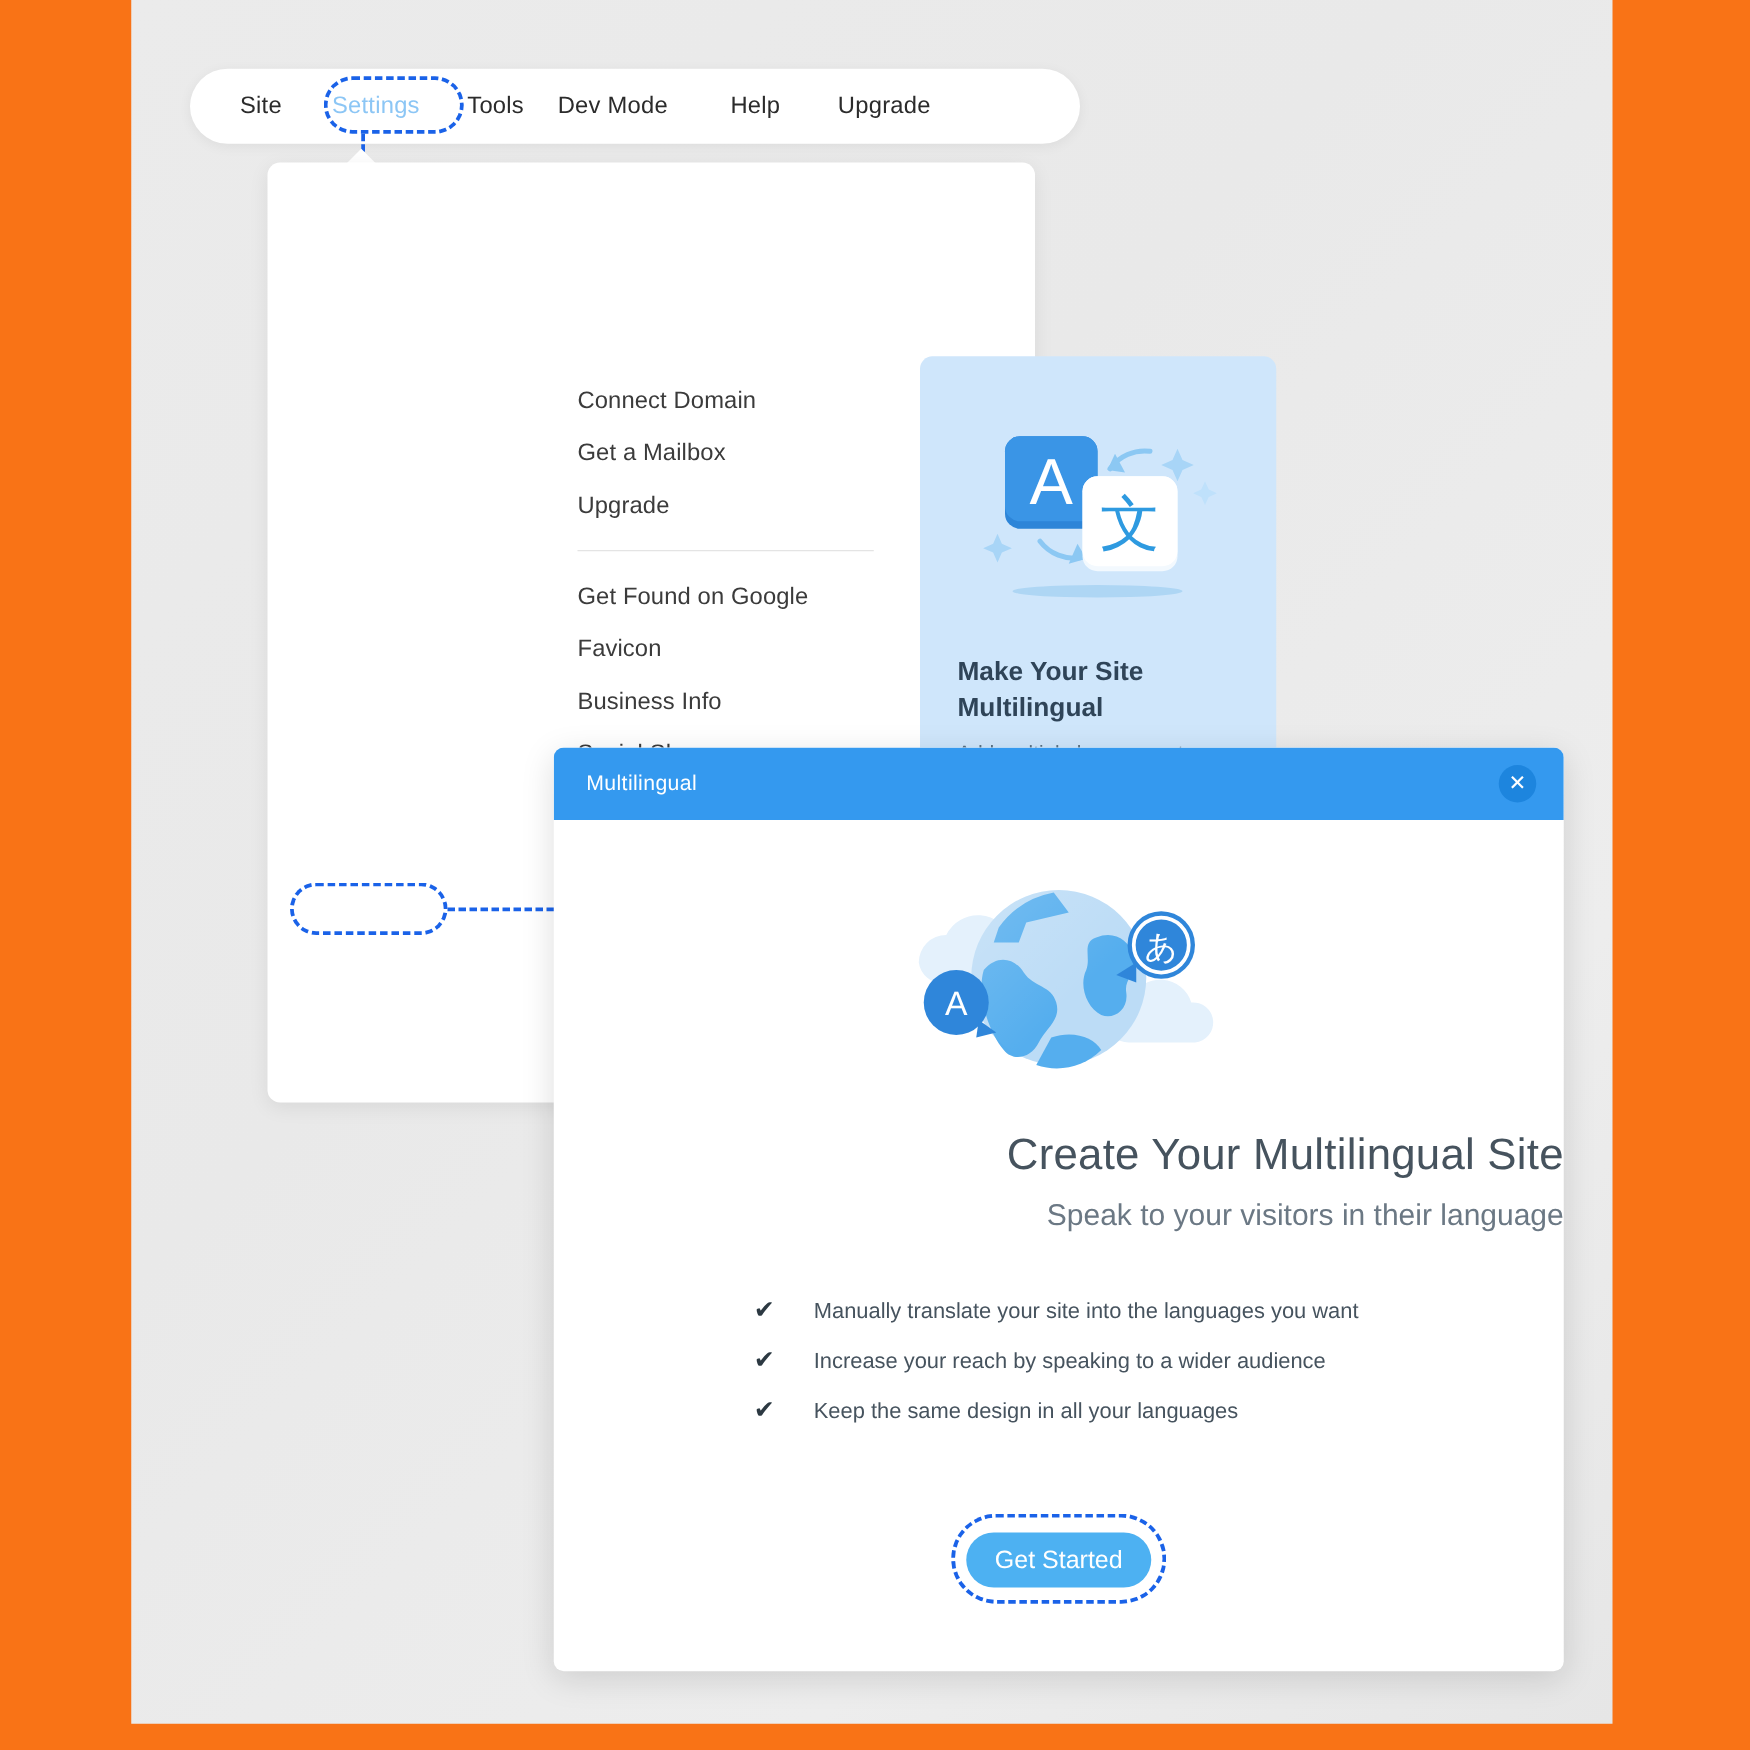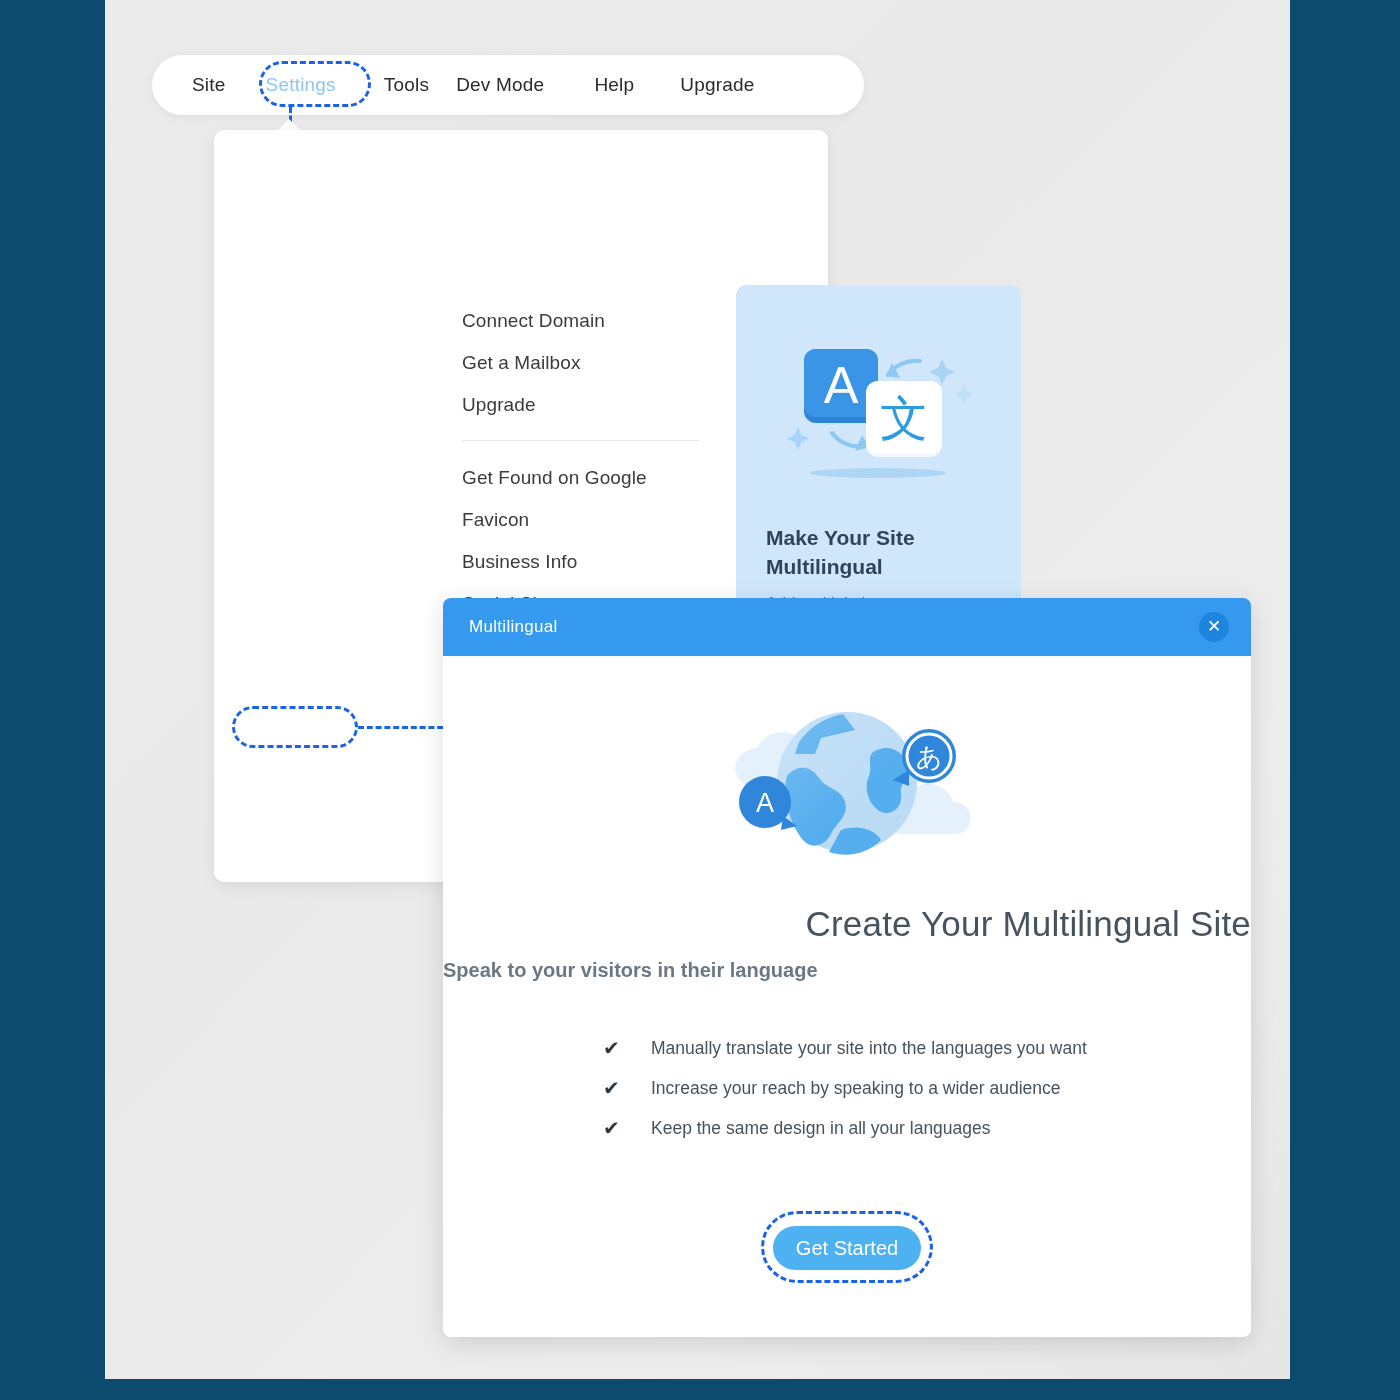--- a/index.html
+++ b/index.html
@@ -9,21 +9,21 @@
     height: 1400px;
     background: #ffffff;
     font-family: "Liberation Sans", sans-serif;
     overflow: hidden;
   }
 
   #stage {
     position: relative;
     width: 1400px;
     height: 1400px;
-    background: #0c4a6e;
+    background: #f97316;
   }
 
   
   .backdrop {
     position: absolute;
     left: 105px;
     top: 0px;
     width: 1185px;
     height: 1379px;
     background: linear-gradient(135deg, #ebebeb 0%, #e9e9e9 40%, #ededed 75%, #e6e6e6 100%);
@@ -49,21 +49,21 @@
   }
   .nav-item {
     font-size: 19px;
     color: #2b2b2b;
     letter-spacing: 0.2px;
     white-space: nowrap;
     position: relative;
   }
   .nav-item.n0 { margin-left: 40px; }
   .nav-item.n1 { margin-left: 40px; }
-  .nav-item.n2 { margin-left: 48px; }
+  .nav-item.n2 { margin-left: 38px; }
   .nav-item.n3 { margin-left: 27px; }
   .nav-item.n4 { margin-left: 50px; }
   .nav-item.n5 { margin-left: 46px; }
 
   .nav-item.active {
     color: #8cc6f5;
   }
   .nav-pill-ring {
     position: absolute;
     left: 259px;
@@ -232,24 +232,23 @@
     text-align: right;
     font-size: 35px;
     color: #46535e;
     letter-spacing: 0.2px;
   }
   .modal-sub {
     position: absolute;
     left: 0;
     top: 303px;
     width: 100%;
-    text-align: left;
-    font-size: 20px;
+    text-align: right;
+    font-size: 24px;
     color: #6b7884;
-    font-weight: bold;
   }
   .bullets {
     position: absolute;
     left: 160px;
     top: 372px;
     width: 520px;
   }
   .bullet {
     position: relative;
     height: 40px;

